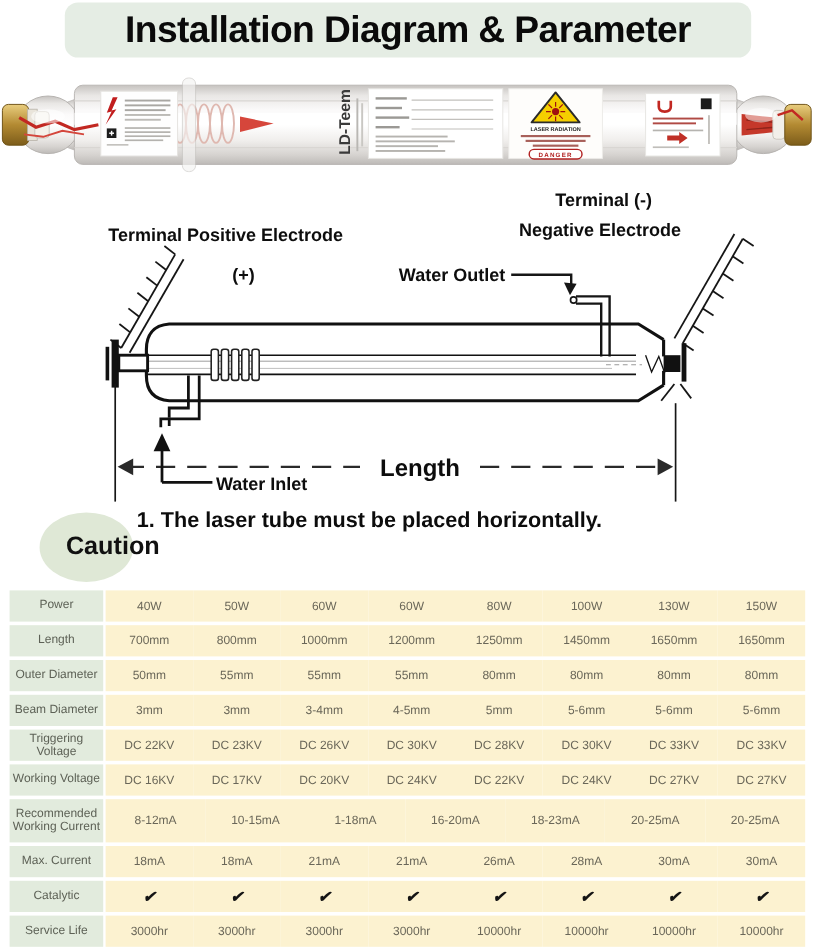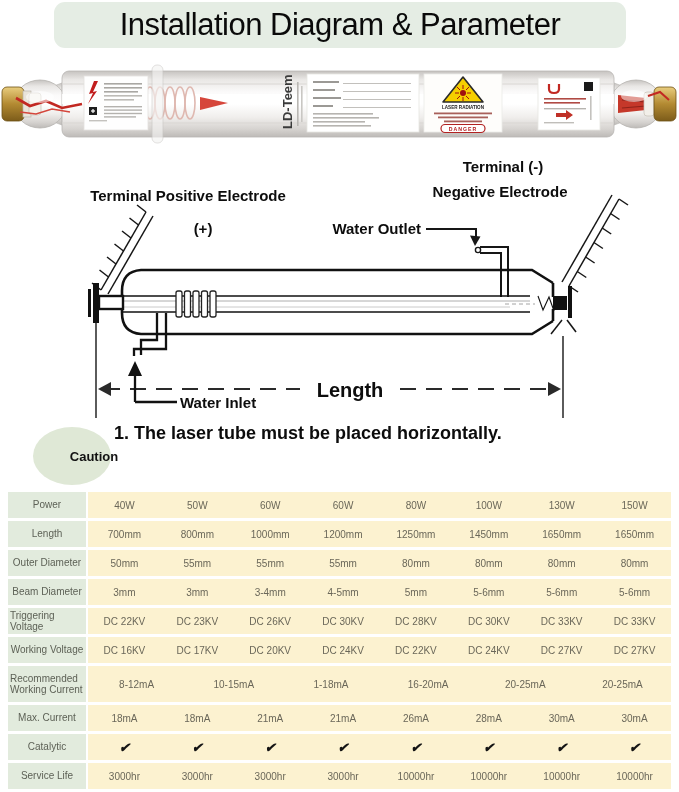--- a/index.html
+++ b/index.html
@@ -2,40 +2,40 @@
 <html><head>
 <meta charset="utf-8">
 <style>
   html,body{margin:0;padding:0;background:#fff;}
   .page{position:relative;width:679px;height:792px;background:#ffffff;overflow:hidden;
         font-family:"Liberation Sans",sans-serif;}
 
   
   .title-banner{position:absolute;left:54px;top:2px;width:572px;height:46px;
     background:#e5ede4;border-radius:11px;display:flex;align-items:center;justify-content:center;}
-  .title-banner .t{font-size:31px;font-weight:400;color:#0a0a0a;letter-spacing:-0.5px;white-space:nowrap;}
+  .title-banner .t{font-size:31px;font-weight:700;color:#0a0a0a;letter-spacing:-0.5px;white-space:nowrap;}
 
   
   .photo-wrap{position:absolute;left:0;top:56px;width:679px;height:94px;}
   .diagram-wrap{position:absolute;left:0;top:150px;width:560px;height:270px;}
 
   
   .caution-badge{position:absolute;left:33px;top:427px;width:78px;height:58px;border-radius:50%;
     background:#dfe8d6;display:flex;align-items:center;justify-content:center;}
-  .caution-badge span{font-size:13px;font-weight:700;color:#111;margin-left:44px;}
+  .caution-badge span{font-size:21px;font-weight:700;color:#111;margin-left:44px;}
   .caution-text{position:absolute;left:114px;top:423px;width:452px;color:#0c0c0c;}
   .caution-text p{margin:0 0 7px 0;font-size:18px;font-weight:700;line-height:21px;
     text-indent:-19px;padding-left:19px;}
 
   
   .ptable{position:absolute;left:8px;top:492px;width:663px;}
   .trow{display:flex;height:26px;margin-bottom:3px;}
   .trow:nth-child(7){height:36px;}
   .tlabel{width:78px;margin-right:2px;background:#e2ebdd;display:flex;align-items:center;
-    justify-content:center;font-size:10px;color:#5d6156;line-height:1.15;padding:0 2px;box-sizing:border-box;}
+    justify-content:center;text-align:center;font-size:10px;color:#5d6156;line-height:1.15;padding:0 2px;box-sizing:border-box;}
   .tcell{flex:1;background:#fcf2d0;display:flex;align-items:center;justify-content:center;
     font-size:10px;color:#6a6759;}
   .tcell.check{font-size:13px;font-weight:700;font-style:italic;color:#141414;}
 
   svg text{font-family:"Liberation Sans",sans-serif;}
 </style>
 </head>
 <body>
 
 <div class="page">
@@ -356,20 +356,21 @@
         <div class="tcell">DC 24KV</div>
         <div class="tcell">DC 27KV</div>
         <div class="tcell">DC 27KV</div>
       </div>
       <div class="trow">
         <div class="tlabel">Recommended Working Current</div>
         <div class="tcell">8-12mA</div>
         <div class="tcell">10-15mA</div>
         <div class="tcell">1-18mA</div>
         <div class="tcell">16-20mA</div>
+        <div class="tcell">18-23mA</div>
         <div class="tcell">20-25mA</div>
         <div class="tcell">20-25mA</div>
       </div>
       <div class="trow">
         <div class="tlabel">Max. Current</div>
         <div class="tcell">18mA</div>
         <div class="tcell">18mA</div>
         <div class="tcell">21mA</div>
         <div class="tcell">21mA</div>
         <div class="tcell">26mA</div>

